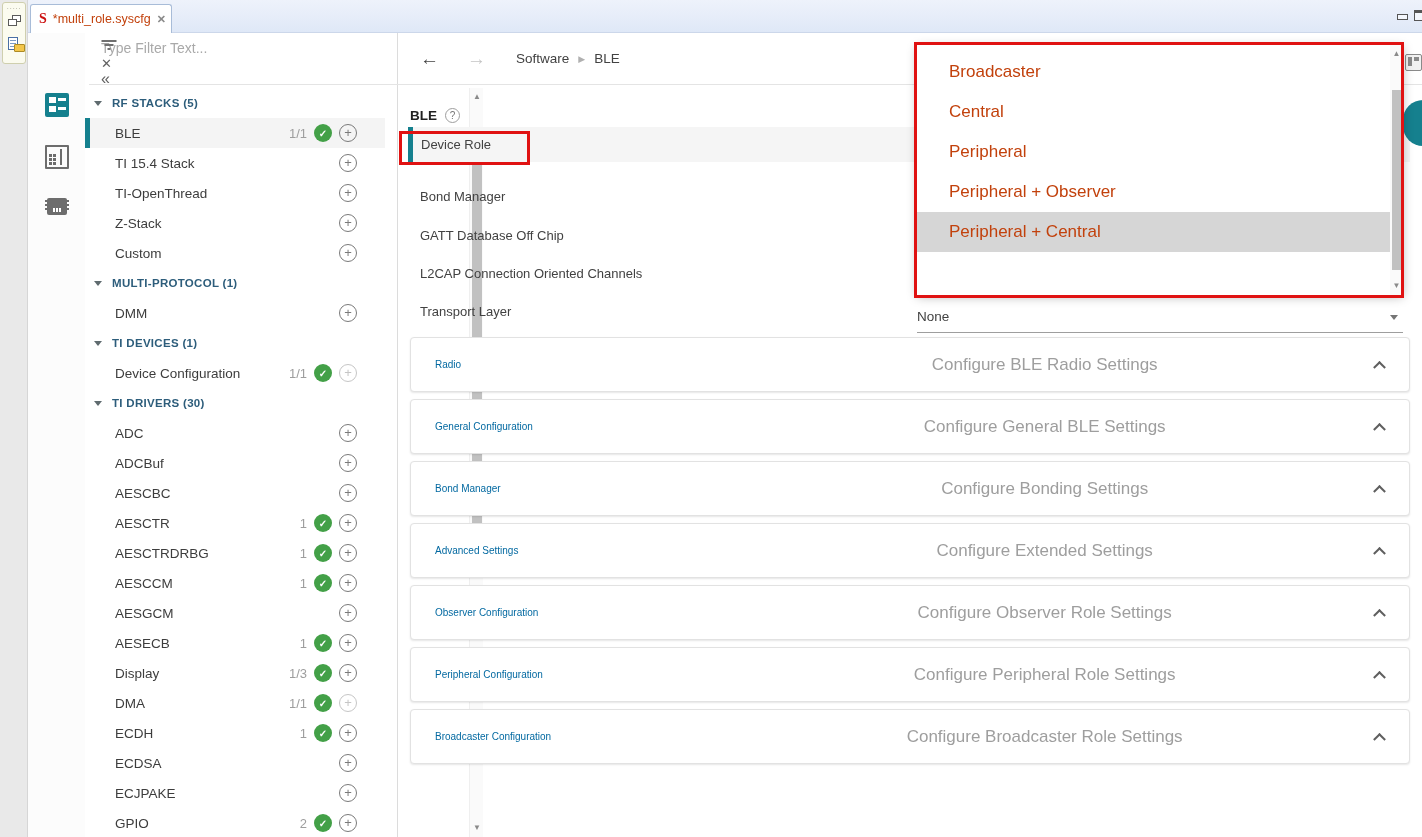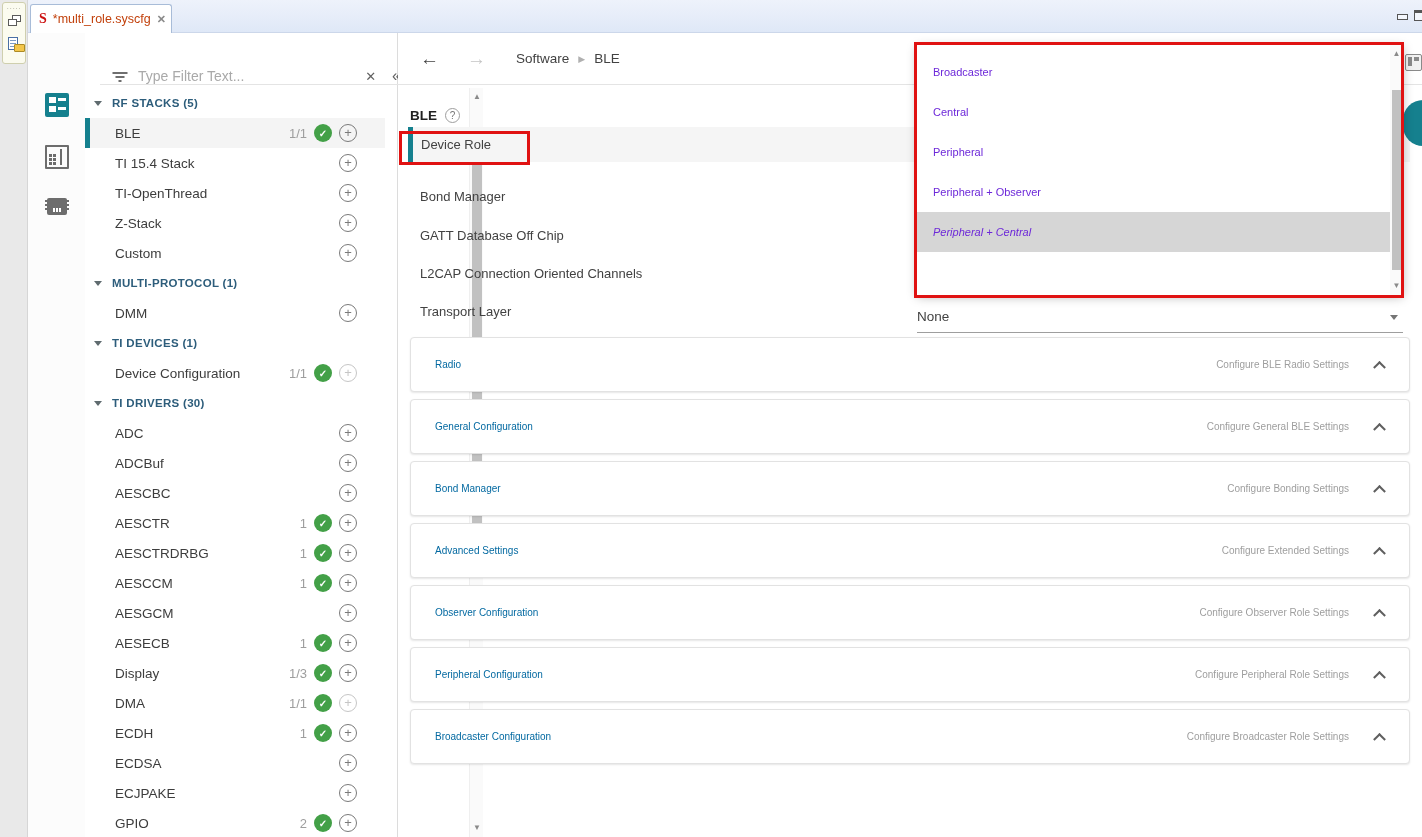--- a/index.html
+++ b/index.html
@@ -45,21 +45,21 @@
   #rail-icon-3 { top:162px; }
   #rail-icon-3 .body { position:absolute; left:2px; top:3px; width:20px; height:17px; background:#6d6d6d; border-radius:2px; }
   #rail-icon-3 .pinl, #rail-icon-3 .pinr { position:absolute; top:5px; width:3px; height:13px;
      background:linear-gradient(#6d6d6d 0 2px,transparent 2px 4px,#6d6d6d 4px 6px,transparent 6px 8px,#6d6d6d 8px 10px,transparent 10px); }
   #rail-icon-3 .pinl { left:0; } #rail-icon-3 .pinr { right:0; }
   #rail-icon-3 .led { position:absolute; left:8px; top:13px; width:9px; height:4px;
      background:linear-gradient(90deg,#fff 0 2px,transparent 2px 3px,#fff 3px 5px,transparent 5px 6px,#fff 6px 8px,transparent 8px); }
 
   
   #tree-panel { left:85px; top:33px; width:313px; height:804px; background:#fff; border-right:1px solid #dcdcdc; }
-  #filter-row { left:15px; top:7px; width:313px; height:45px; border-bottom:1px solid #e4e4e4; display:flex; align-items:flex-end; padding:0 12px; }
+  #filter-row { left:4px; top:7px; width:313px; height:45px; border-bottom:1px solid #e4e4e4; display:flex; align-items:flex-start; padding:0 12px;flex-direction:column; }
   #filter-icon { width:16px; height:12px; position:relative; margin-right:10px; }
   #filter-icon i { position:absolute; left:50%; transform:translateX(-50%); height:2px; background:#6f6f6f; display:block; }
   #filter-icon i:nth-child(1){ top:0; width:15px; } #filter-icon i:nth-child(2){ top:4px; width:9px; } #filter-icon i:nth-child(3){ top:8px; width:3px; }
   #filter-input { flex:1; border:none; outline:none; font-size:14px; color:#424242; font-family:inherit; background:transparent; }
   #filter-input::placeholder { color:#a9a9a9; }
   #filter-clear { color:#616161; font-size:13px; margin-right:16px; cursor:pointer; }
   #panel-collapse { color:#616161; font-size:16px; cursor:pointer; line-height:1; }
 
   #tree-list { left:0; top:55px; width:300px; }
   .tree-row { height:30px; display:flex; align-items:center; padding-right:28px; position:relative; cursor:pointer; }
@@ -104,36 +104,36 @@
   #transport-caret { position:absolute; right:5px; top:12px; width:0; height:0; border-left:4px solid transparent; border-right:4px solid transparent; border-top:5px solid #757575; }
 
   
   .annotation { border:3px solid #e01212; background:transparent; z-index:70; pointer-events:none; }
   #annot-device-role { left:399px; top:131px; width:131px; height:34px; }
   #annot-dropdown { left:914px; top:42px; width:490px; height:256px; }
 
   
   #dropdown { left:917px; top:45px; width:486px; height:250px; background:#fff; box-shadow:0 2px 10px rgba(0,0,0,.28); z-index:50; }
   #dropdown-list { position:absolute; left:0; top:7px; width:473px; }
-  .dd-item { height:40px; line-height:40px; padding-left:16px; font-size:11px; color:#6d28d9; cursor:pointer; }
-  .dd-item.highlighted { background:#d6d6d6;font-style:italic; }
+  .dd-item { height:40px; line-height:40px; padding-left:32px; font-size:17px; color:#c2410c; cursor:pointer; }
+  .dd-item.highlighted { background:#d6d6d6; }
   #dropdown-scrollbar { position:absolute; right:0; top:0; width:13px; height:250px; background:#fafafa; }
   #dd-thumb { top:45px; height:180px; left:2px; width:9px; }
 
   
   #panel-toggle { left:1405px; top:54px; width:17px; height:17px; border:1.5px solid #8a8a8a; border-radius:2px; background:#f2f2f2; cursor:pointer; }
   #panel-toggle::before { content:""; position:absolute; left:2px; top:2px; width:4px; height:9px; background:#8a8a8a; }
   #panel-toggle::after { content:""; position:absolute; left:8px; top:2px; width:5px; height:4px; background:#8a8a8a; }
   #add-fab { left:1403px; top:100px; width:20px; height:46px; background:#15808e; border-radius:23px 0 0 23px; z-index:10; cursor:pointer; }
 
   
   #accordion-list { left:410px; top:337px; width:1000px; }
   .acc-card { height:55px; margin-bottom:7px; background:#fff; border:1px solid #e2e2e2; border-radius:4px; box-shadow:0 1px 2px rgba(0,0,0,.10); display:flex; align-items:center; cursor:pointer; }
   .acc-title { flex:0 0 33%; padding-left:24px; font-size:10px; color:#0369a1; }
-  .acc-desc { flex:1; text-align:right; font-size:10px; color:#9e9e9e; }
+  .acc-desc { flex:1; text-align:center; font-size:17px; color:#9e9e9e; }
   .acc-chevron { flex:0 0 60px; display:flex; justify-content:center; }
   .chev-up { width:9px; height:9px; border-left:2px solid #5f5f5f; border-top:2px solid #5f5f5f; transform:rotate(45deg) translate(2px,2px); }
 </style>
 </head>
 <body>
 
 <div class="abs" id="left-gray-col">
   <div class="abs" id="mini-bar">
     <div class="abs" id="mini-dots">∙∙∙∙∙</div>
     <div class="abs mini-icon" style="top:12px;">

